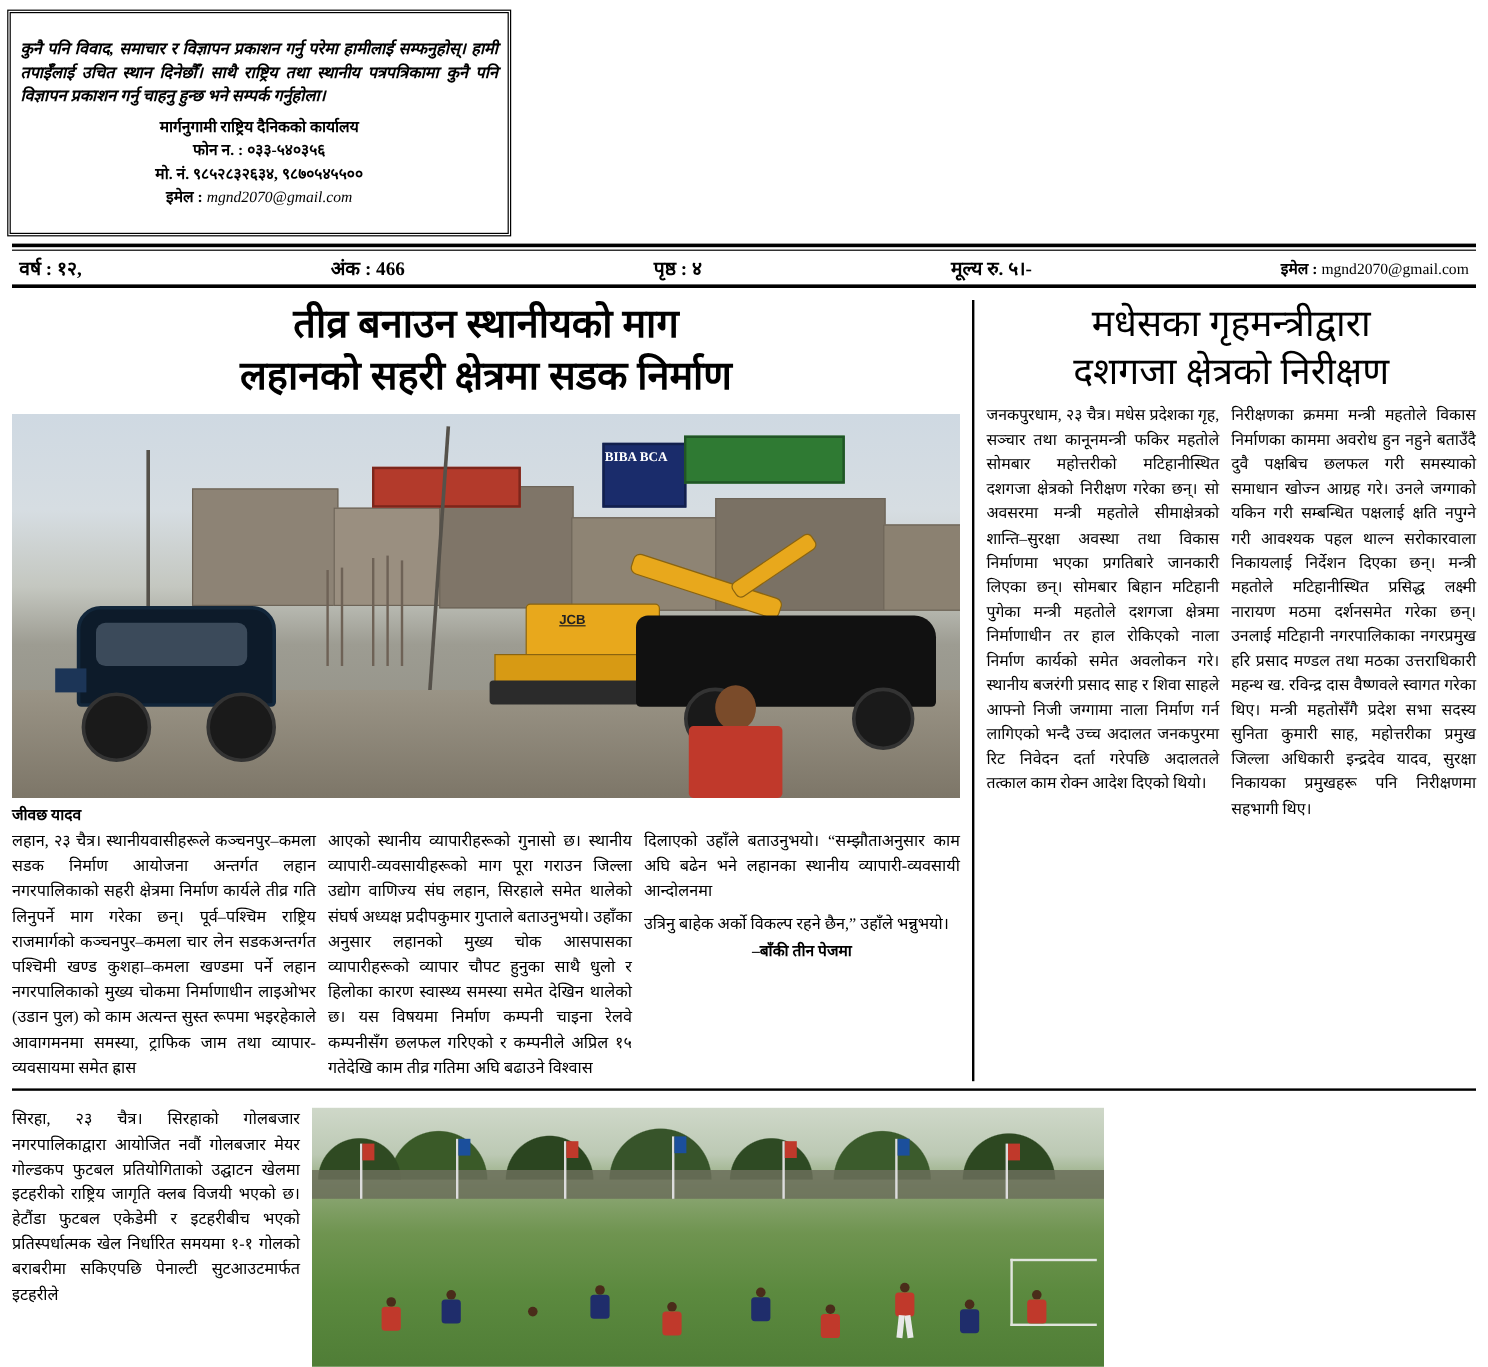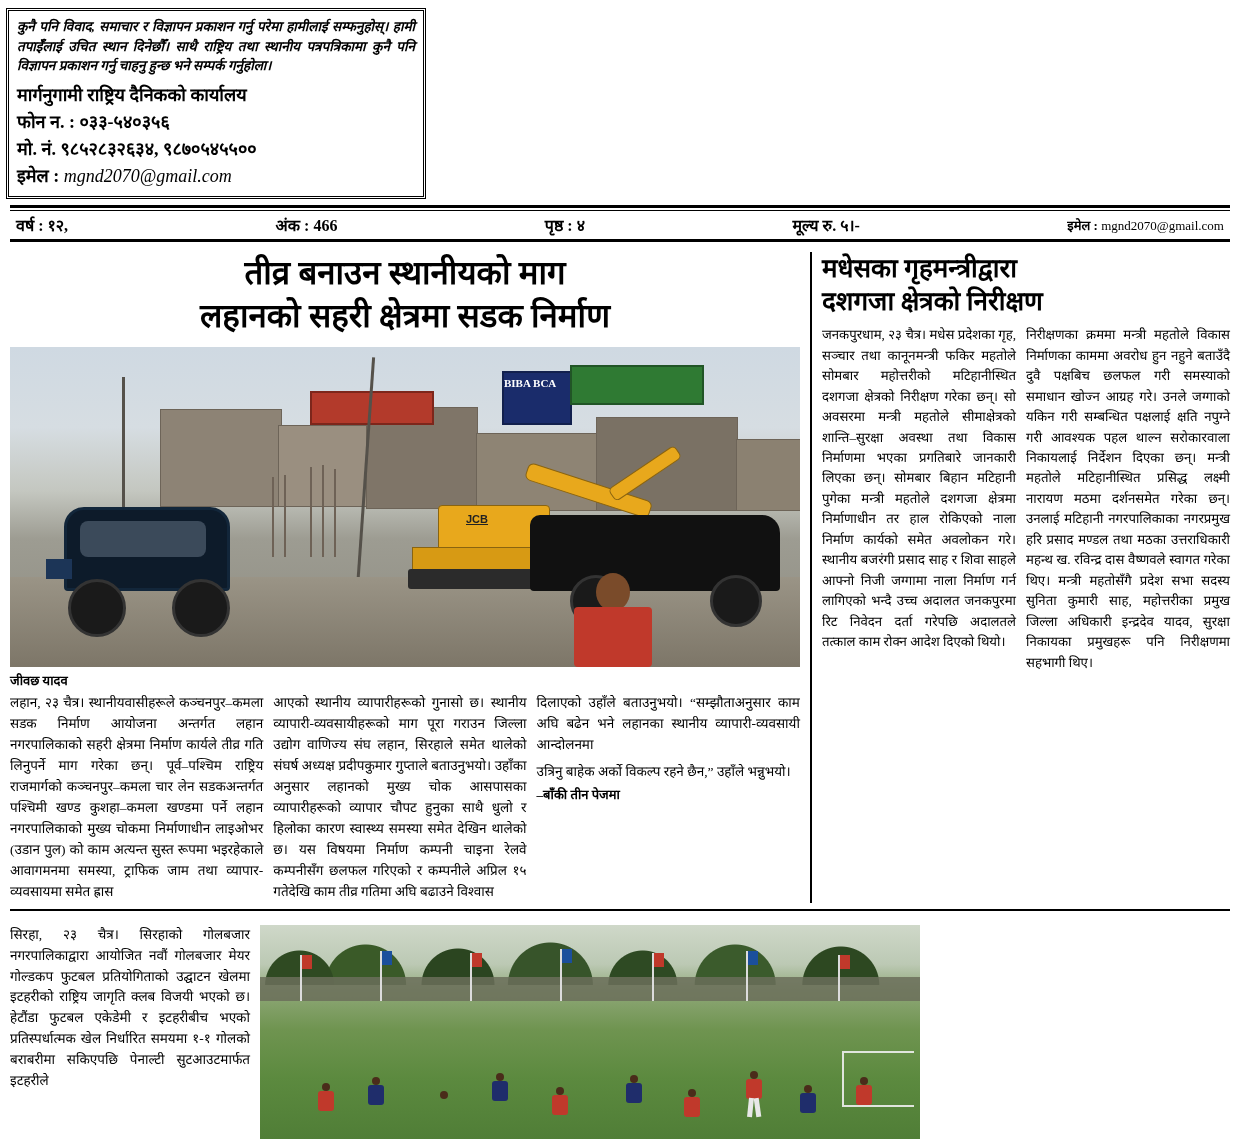--- a/index.html
+++ b/index.html
@@ -13,55 +13,55 @@
   .reg-no{font-size:13px;font-weight:bold;margin-left:70px;letter-spacing:.5px;}
   .tagline{position:absolute;left:300px;top:12px;font-size:19px;font-weight:bold;}
   .logo-wrap{text-align:center;margin-top:-6px;}
   .logo{font-size:92px;font-weight:bold;line-height:.92;letter-spacing:-2px;
         font-family:"Liberation Serif",serif;display:inline-block;
         transform:scaleX(1.06);text-shadow:1px 1px 0 #000;}
   .logo-sub{font-size:30px;font-weight:bold;margin-top:-16px;letter-spacing:2px;}
   .logo-sub span{display:inline-block;padding:0 38px;}
   .logo-en{font-size:24px;font-weight:bold;letter-spacing:1px;margin-top:-2px;}
 
-  .mh-right{width:420px;margin-left:6px;border:3px double #000;padding:6px 8px;box-sizing:border-box;}
+  .mh-right{width:420px;margin-left:6px;border:3px double #000;padding:20px 8px;box-sizing:border-box;}
   .notice{font-size:13.5px;line-height:1.45;font-style:italic;text-align:justify;font-weight:bold;}
-  .office{text-align:left;font-size:18px;font-weight:bold;line-height:1.5;margin-top:6px;}
+  .office{text-align:center;font-size:13px;font-weight:bold;line-height:1.5;margin-top:6px;}
   .office .mail{font-style:italic;font-weight:normal;}
 
   
   .rule-thick{border-top:3px solid #000;margin:6px 10px 0 10px;}
   .infobar{display:flex;align-items:center;justify-content:space-between;
            border-top:1px solid #000;border-bottom:3px solid #000;margin:2px 10px 0 10px;
            padding:3px 6px;font-size:16px;font-weight:bold;}
   .infobar .c{white-space:nowrap;}
   .infobar .date{font-size:17px;}
   .infobar .email{font-size:13px;font-weight:normal;}
   .infobar .email b{font-weight:bold;}
 
   
   .content{display:flex;margin:10px 10px 0 10px;}
   .col-left{width:790px;}
   .col-right{width:420px;margin-left:10px;border-left:2px solid #000;padding-left:10px;box-sizing:border-box;}
 
   .headline{font-size:33px;font-weight:bold;text-align:center;line-height:1.3;}
-  .headline2{font-size:26px;font-weight:bold;line-height:1.3;}
+  .headline2{font-size:31px;font-weight:normal;text-align:center;line-height:1.3;}
 
   
   .photo{position:relative;margin-top:10px;height:320px;overflow:hidden;border:0;}
   .photo.sky{background:linear-gradient(#b9c6cf 0%,#c9d2d8 30%,#9aa29c 55%,#7c7f76 100%);}
   .byline{font-size:13px;font-weight:bold;margin-top:4px;}
 
   .cols3{display:flex;margin-top:4px;}
   .cols3 .c{width:33.33%;padding-right:10px;box-sizing:border-box;font-size:13.5px;line-height:1.55;text-align:justify;}
   .cols3 .c:last-child{padding-right:0;}
   .cols2{display:flex;margin-top:6px;}
   .cols2 .c{width:50%;padding-right:10px;box-sizing:border-box;font-size:13.2px;line-height:1.55;text-align:justify;}
   .cols2 .c:last-child{padding-right:0;}
-  .contd{font-weight:bold;text-align:left;font-size:13px;margin-top:2px;}
+  .contd{font-weight:bold;text-align:center;font-size:13px;margin-top:2px;}
 
   
   .sports{margin:6px 10px 0 10px;border-top:2px solid #000;padding-top:6px;}
   .sports-head{font-size:31px;font-weight:bold;text-align:center;line-height:1.25;}
   .sports-body{display:flex;margin-top:8px;}
   .sports-text{width:250px;font-size:13.5px;line-height:1.55;text-align:justify;padding-right:10px;box-sizing:border-box;}
   .sports-photo{width:660px;height:218px;position:relative;overflow:hidden;}
 
   
   .f-sky{position:absolute;inset:0;background:linear-gradient(#cfd8c9 0%,#bcc9b4 18%,#8fa878 30%,#6f9450 48%,#5c8a3f 70%,#4f7d36 100%);}

